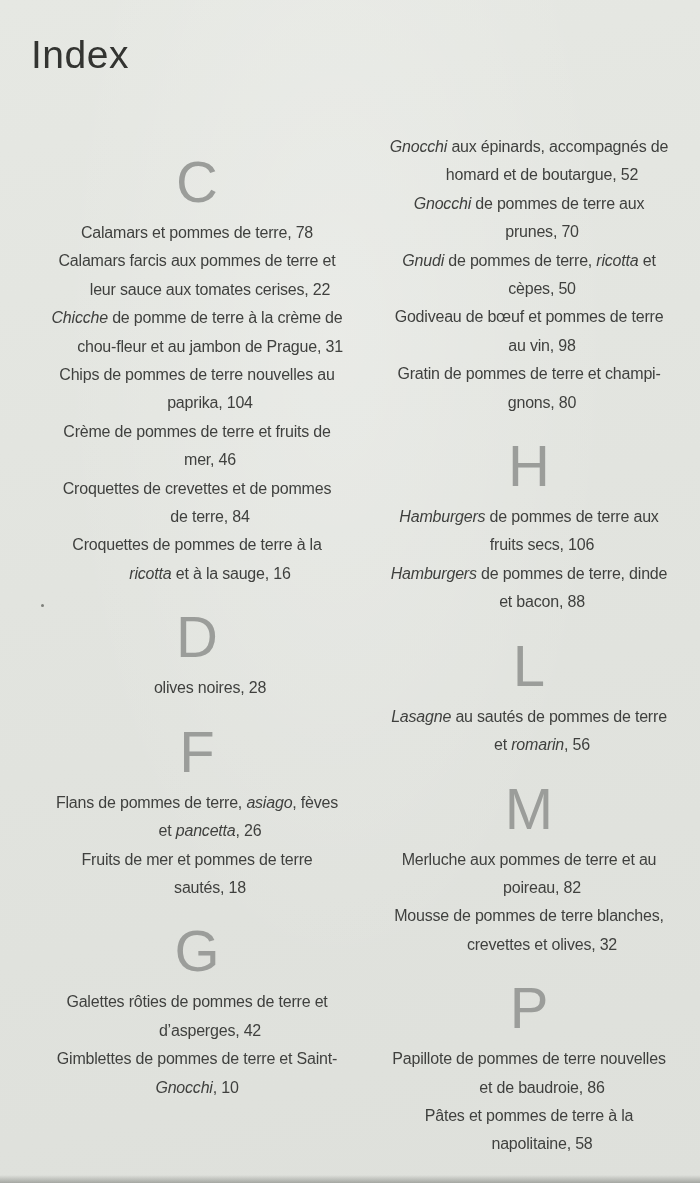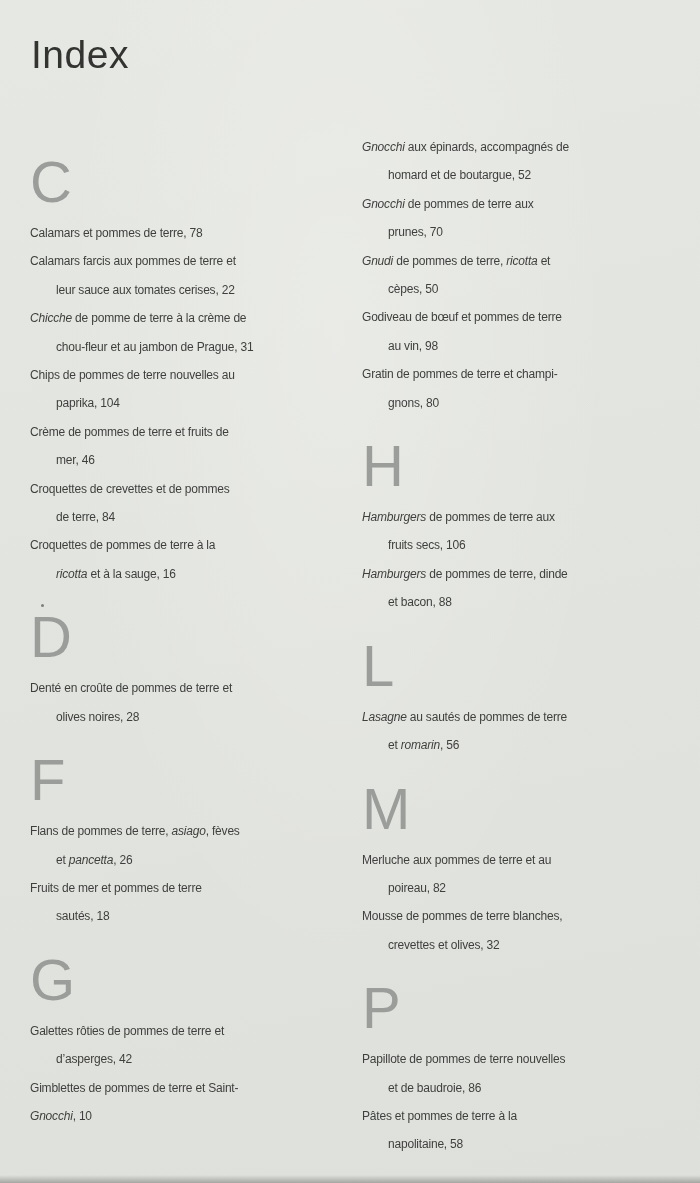--- a/index.html
+++ b/index.html
@@ -14,20 +14,21 @@
     font-family:"Liberation Sans", sans-serif;
     background:var(--bg);
     overflow:hidden;
     position:relative;
   }
   .page{
     position:absolute;inset:0;
     background:
       radial-gradient(ellipse at 48% 28%, rgba(255,255,255,0.22) 0%, rgba(255,255,255,0.0) 55%),
       linear-gradient(168deg, #e6e8e3 0%, #e2e4df 45%, #dee0db 100%);
+    text-align: center;
   }
   .bottom-edge{
     position:absolute;left:0;right:0;bottom:0;height:8px;
     background:linear-gradient(to bottom, rgba(70,73,68,0) 0%, rgba(70,73,68,0.38) 100%);
     pointer-events:none;
   }
   .title{
     position:absolute;left:31px;top:6px;
     font-size:39px;line-height:46px;
     font-weight:300;
@@ -40,21 +41,21 @@
   .letter{
     font-size:58px;
     line-height:62px;
     font-weight:200;
     color:var(--letter);
     margin:18px 0 6px 0;
   }
   .col .letter:first-child{margin-top:0;}
   .entry{color:var(--text);}
   .line{
-    font-size:12px;
+    font-size:16px;
     line-height:28.4px;
     letter-spacing:-0.2px;
     white-space:nowrap;
   }
   .line.cont{padding-left:26px;}
   .it{font-style:italic;}
   .speck{
     position:absolute;left:41px;top:604px;
     width:3px;height:3px;border-radius:50%;
     background:#5c5e5a;opacity:0.75;
@@ -90,21 +91,20 @@
         <div class="entry">
           <div class="line"><span>Croquettes de crevettes et de pommes</span></div>
           <div class="line cont"><span>de terre, 84</span></div>
         </div>
         <div class="entry">
           <div class="line"><span>Croquettes de pommes de terre à la</span></div>
           <div class="line cont"><span class="it">ricotta</span><span> et à la sauge, 16</span></div>
         </div>
         <div class="letter">D</div>
         <div class="entry">
-          <div class="line"><span>Denté en croûte de pommes de terre et</span></div>
           <div class="line cont"><span>olives noires, 28</span></div>
         </div>
         <div class="letter">F</div>
         <div class="entry">
           <div class="line"><span>Flans de pommes de terre, </span><span class="it">asiago</span><span>, fèves</span></div>
           <div class="line cont"><span>et </span><span class="it">pancetta</span><span>, 26</span></div>
         </div>
         <div class="entry">
           <div class="line"><span>Fruits de mer et pommes de terre</span></div>
           <div class="line cont"><span>sautés, 18</span></div>

